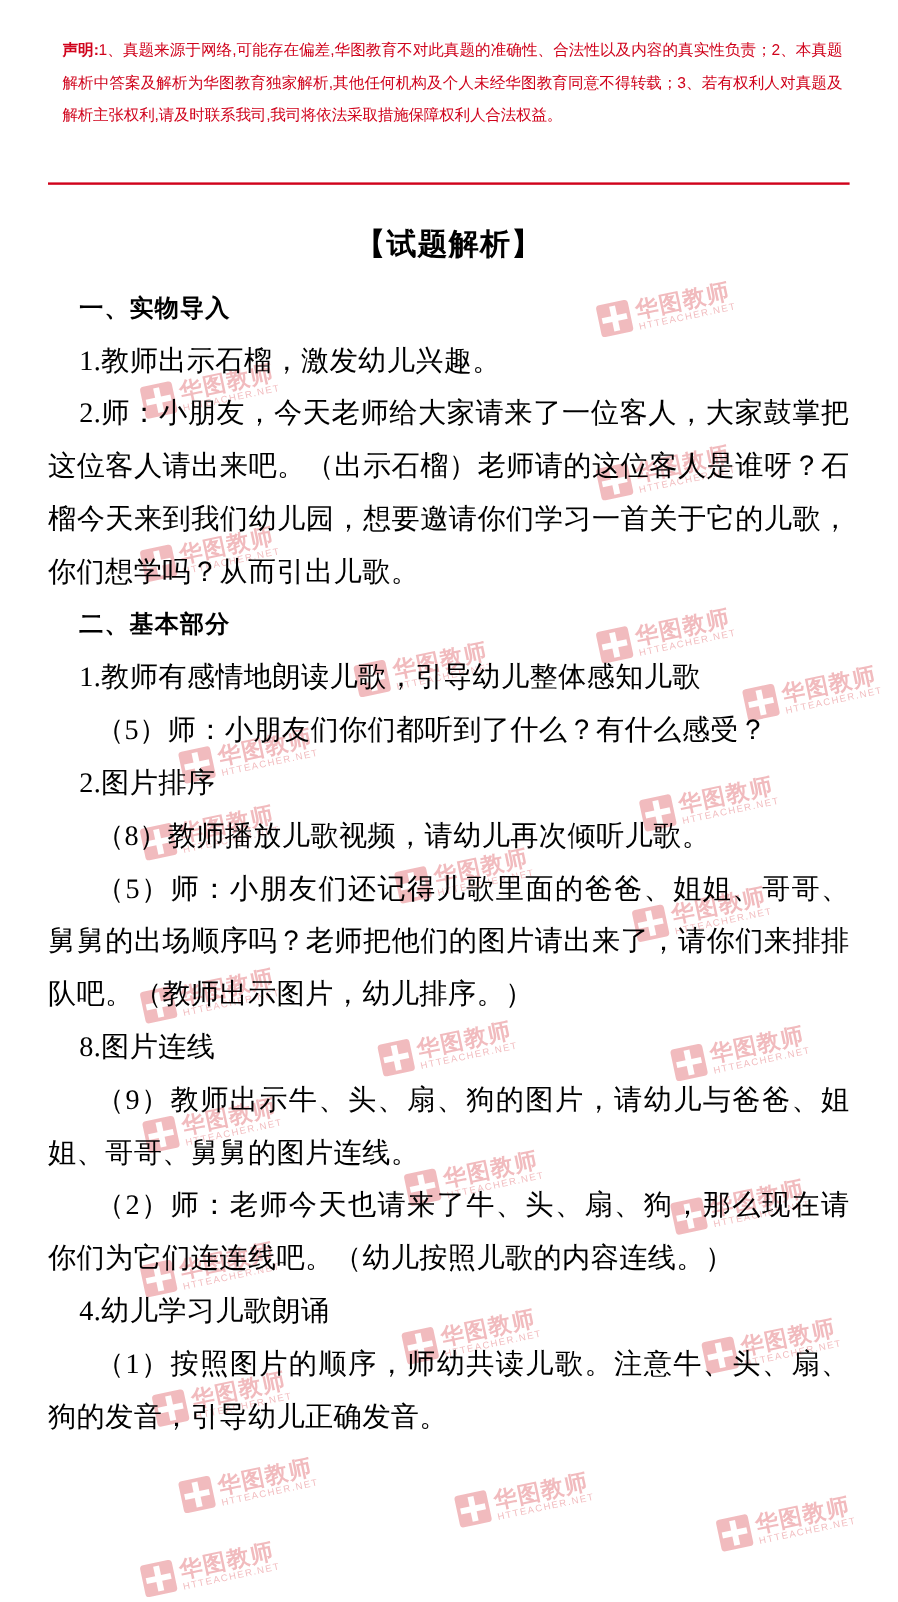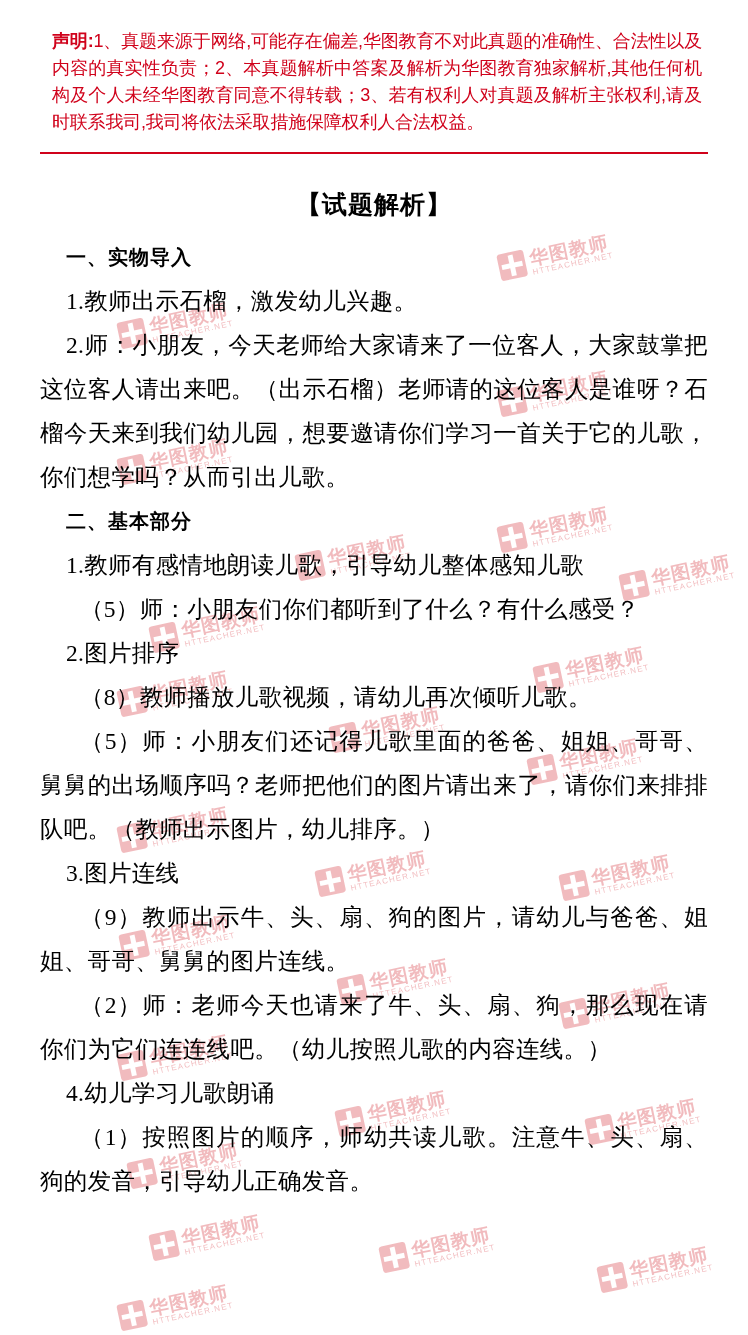--- a/index.html
+++ b/index.html
@@ -17,21 +17,21 @@
   }
 
   
   #disclaimer {
     position: absolute;
     left: 52px;
     top: 28px;
     width: 650px;
     color: #d0021b;
     font-family: "Liberation Sans", "DejaVu Sans", sans-serif;
-    font-size: 18px;
+    font-size: 13px;
     line-height: 27px;
     text-align: justify;
     letter-spacing: -0.2px;
     z-index: 5;
   }
   #disclaimer .first-line { text-indent: 18px; }
   #disclaimer b { font-weight: bold; }
 
   .rule {
     position: absolute;
@@ -275,19 +275,19 @@
   <div id="sections">
       <div class="heading">一、实物导入</div>
       <div class="para">1.教师出示石榴，激发幼儿兴趣。</div>
       <div class="para">2.师：小朋友，今天老师给大家请来了一位客人，大家鼓掌把这位客人请出来吧。（出示石榴）老师请的这位客人是谁呀？石榴今天来到我们幼儿园，想要邀请你们学习一首关于它的儿歌，你们想学吗？从而引出儿歌。</div>
       <div class="heading">二、基本部分</div>
       <div class="para">1.教师有感情地朗读儿歌，引导幼儿整体感知儿歌</div>
       <div class="para sub">（5）师：小朋友们你们都听到了什么？有什么感受？</div>
       <div class="para">2.图片排序</div>
       <div class="para sub">（8）教师播放儿歌视频，请幼儿再次倾听儿歌。</div>
       <div class="para sub">（5）师：小朋友们还记得儿歌里面的爸爸、姐姐、哥哥、舅舅的出场顺序吗？老师把他们的图片请出来了，请你们来排排队吧。（教师出示图片，幼儿排序。）</div>
-      <div class="para">3.图片连线</div>
+      <div class="para">8.图片连线</div>
       <div class="para sub">（9）教师出示牛、头、扇、狗的图片，请幼儿与爸爸、姐姐、哥哥、舅舅的图片连线。</div>
       <div class="para sub">（2）师：老师今天也请来了牛、头、扇、狗，那么现在请你们为它们连连线吧。（幼儿按照儿歌的内容连线。）</div>
       <div class="para">4.幼儿学习儿歌朗诵</div>
       <div class="para sub">（1）按照图片的顺序，师幼共读儿歌。注意牛、头、扇、狗的发音，引导幼儿正确发音。</div>
     </div>
 </div>
 
 </body></html>

